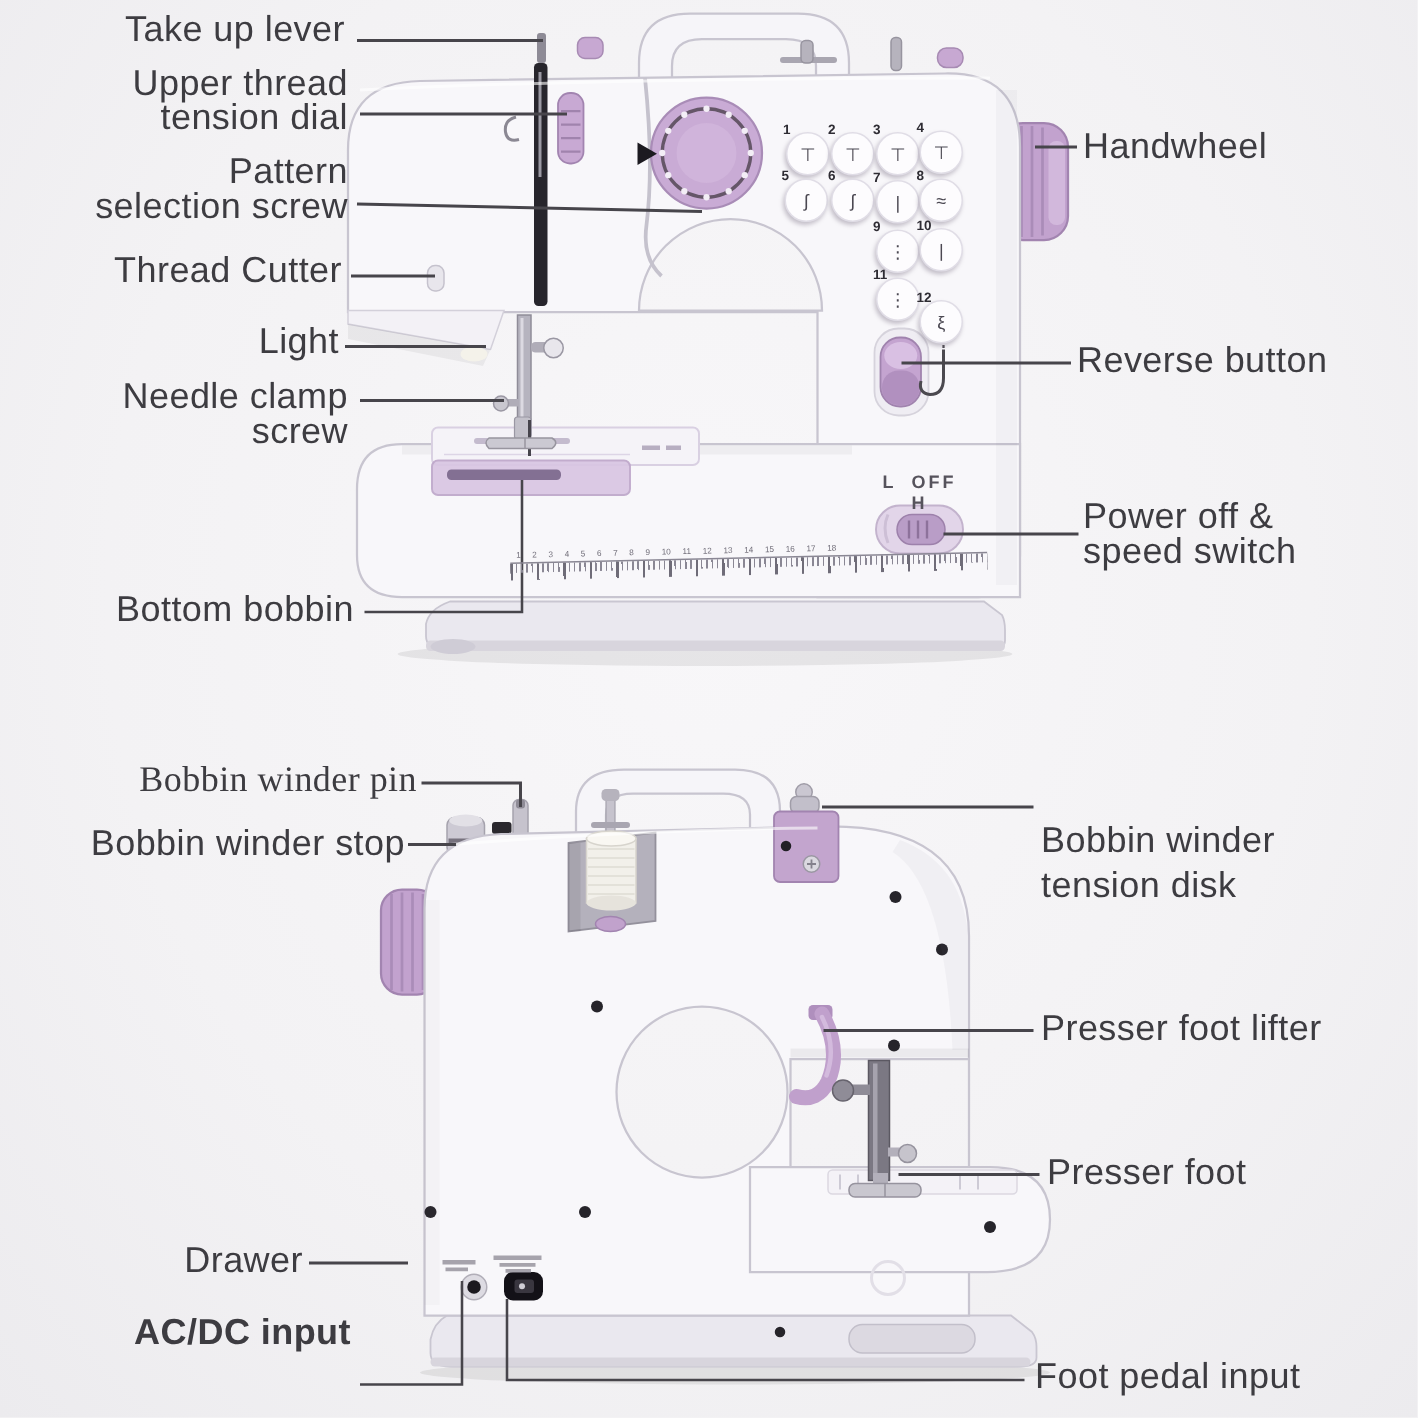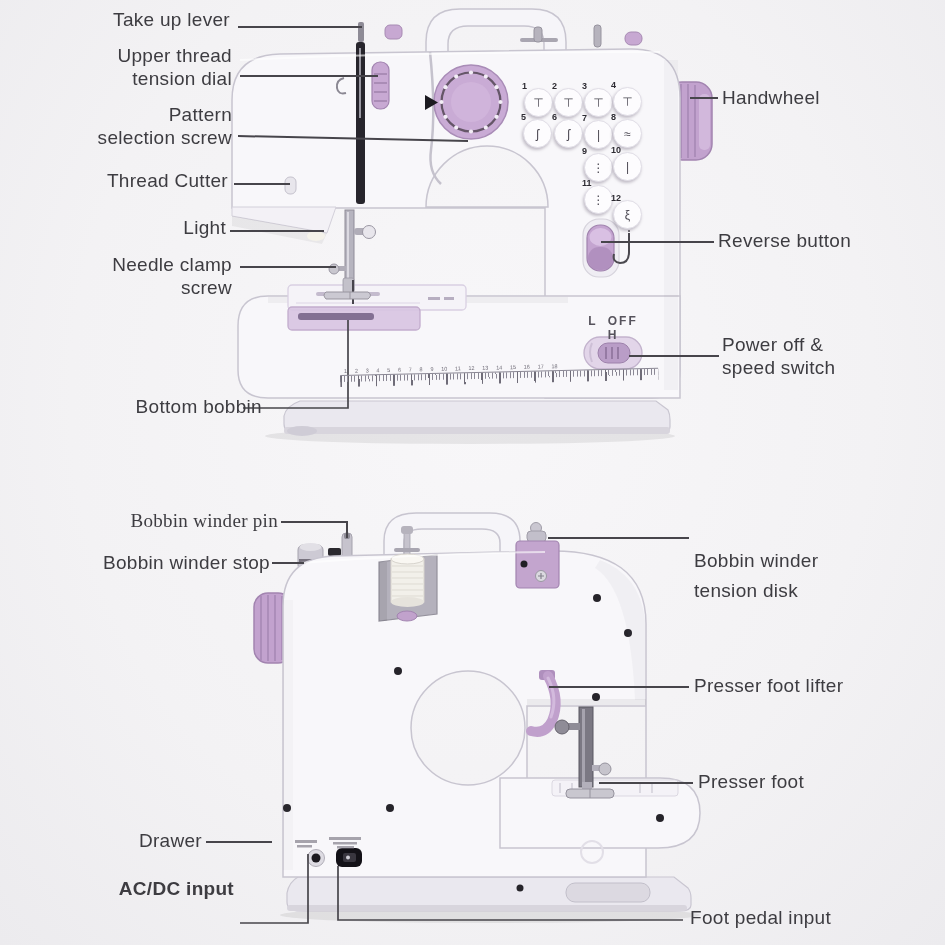--- a/index.html
+++ b/index.html
@@ -7,21 +7,21 @@
     width:945px;height:945px;overflow:hidden;
     font-family:"Liberation Sans","DejaVu Sans",sans-serif;
     background:#f4f3f5;
   }
   .stage{
     position:relative;width:945px;height:945px;
     background:radial-gradient(ellipse at 50% 42%, #f8f7f9 0%, #f3f2f4 60%, #ecebee 100%);
   }
   .stage svg{position:absolute;left:0;top:0;}
   .lbl{
-    position:absolute;color:#3d3c41;font-size:19px;line-height:23px;
+    position:absolute;color:#3d3c41;font-size:24px;line-height:23px;
     letter-spacing:.3px;white-space:nowrap;
   }
   .lbl.r{text-align:right;}
   .lbl.wide{line-height:30px;}
   .marking-loffh{
     position:absolute;left:583px;top:314px;width:60px;text-align:center;
     font-size:12px;font-weight:bold;color:#56535c;letter-spacing:2px;word-spacing:5px;
   }
   .ruler{
     position:absolute;left:340px;top:368px;width:318px;
@@ -327,21 +327,21 @@
 
 <div class="lbl r" style="right:717px;top:169px;">Thread Cutter</div>
 
 <div class="lbl r" style="right:719px;top:216px;">Light</div>
 
 <div class="lbl r" style="right:713px;top:253px;">
   <div>Needle clamp</div>
   <div>screw</div>
 </div>
 
-<div class="lbl r" style="right:683px;top:395px;">Bottom bobbin</div>
+<div class="lbl r" style="right:709px;top:395px;">Bottom bobbin</div>
 
 <div class="lbl" style="left:722px;top:86px;">Handwheel</div>
 
 <div class="lbl" style="left:718px;top:229px;">Reverse button</div>
 
 <div class="lbl" style="left:722px;top:333px;">
   <div>Power off &amp;</div>
   <div>speed switch</div>
 </div>
 

